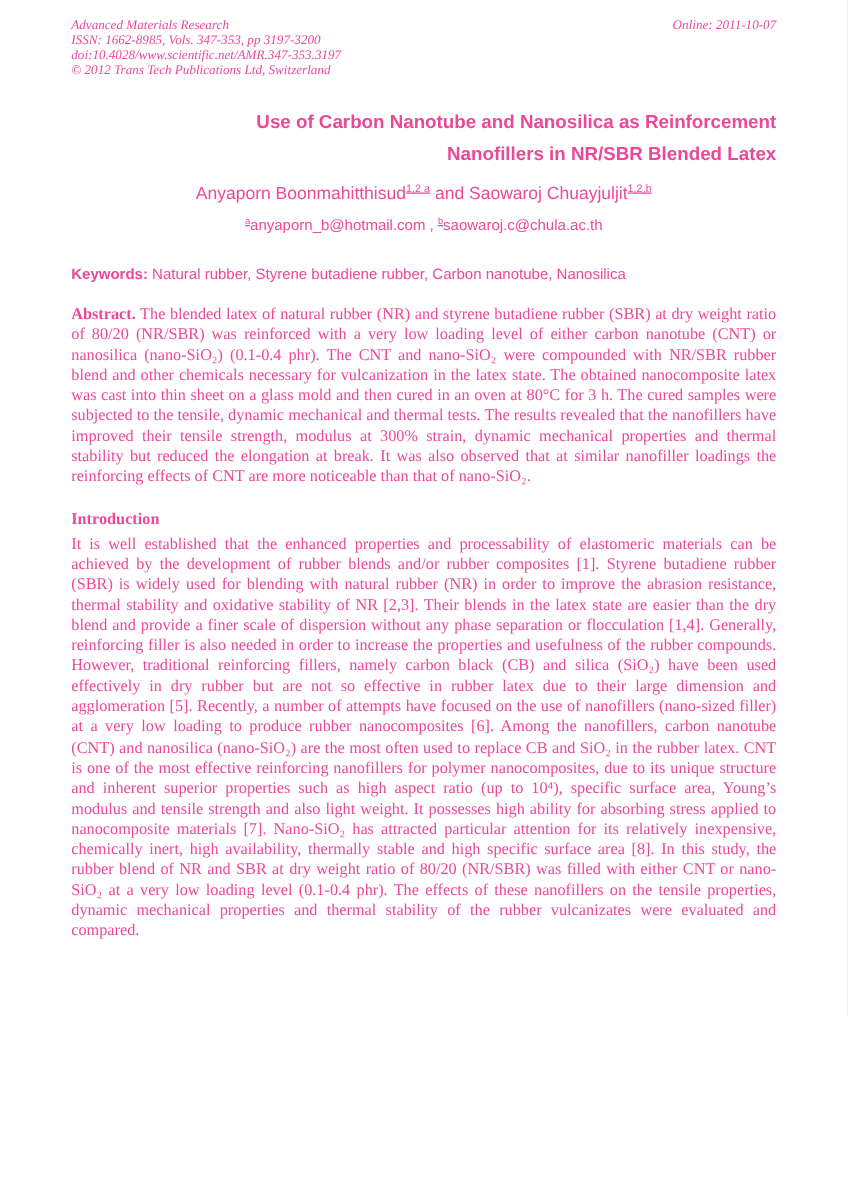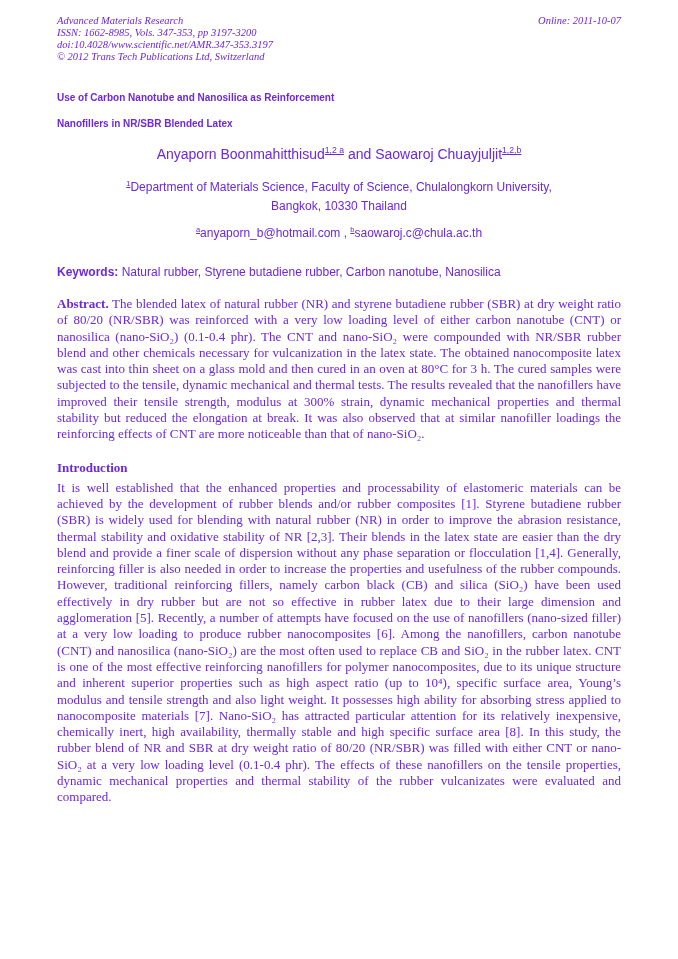--- a/index.html
+++ b/index.html
@@ -5,43 +5,43 @@
   html, body { margin: 0; padding: 0; background: #e8e8e8; }
   .page {
     position: relative;
     width: 678px;
     height: 959px;
     margin: 0 auto;
     background: #ffffff;
     box-sizing: border-box;
     padding: 15px 57px 12px 57px;
     font-family: "Liberation Serif", "DejaVu Serif", serif;
-    color: #6d28d9;
+    color: #ec4899;
     overflow: hidden;
   }
 
   
   .header-row {
     display: flex;
     justify-content: space-between;
     align-items: flex-start;
     font-style: italic;
     font-size: 10.5px;
     line-height: 12px;
   }
   .header-left div { white-space: nowrap; }
   .header-right { white-space: nowrap; }
 
   
   .title {
     margin: 22px 0 0 0;
-    text-align: left;
+    text-align: right;
     font-family: "Liberation Sans", "DejaVu Sans", sans-serif;
     font-weight: bold;
-    font-size: 10px;
+    font-size: 15px;
     line-height: 26px;
   }
   .title .title-line { display: block; }
 
   .authors {
     margin-top: 8px;
     text-align: center;
     font-family: "Liberation Sans", "DejaVu Sans", sans-serif;
     font-size: 14px;
     line-height: 18px;
@@ -116,24 +116,20 @@
     <div class="header-right">Online: 2011-10-07</div>
   </div>
 
   <h1 class="title">
     <span class="title-line">Use of Carbon Nanotube and Nanosilica as Reinforcement</span>
     <span class="title-line">Nanofillers in NR/SBR Blended Latex</span>
   </h1>
 
   <div class="authors"><span>Anyaporn Boonmahitthisud</span><sup>1,2 a</sup><span> and </span><span>Saowaroj Chuayjuljit</span><sup>1,2,b</sup></div>
 
-  <div class="affil affil-1">
-    <div><sup>1</sup><span>Department of Materials Science, Faculty of Science, Chulalongkorn University,</span></div>
-    <div>Bangkok, 10330 Thailand</div>
-  </div>
 
 
   <div class="emails"><sup>a</sup><span>anyaporn_b@hotmail.com</span><span> , </span><sup>b</sup><span>saowaroj.c@chula.ac.th</span></div>
 
   <div class="keywords"><span class="kw-label">Keywords:</span><span> Natural rubber, Styrene butadiene rubber, Carbon nanotube, Nanosilica</span></div>
 
   <div class="abstract"><span class="abs-label">Abstract.</span><span> The blended latex of natural rubber (NR) and styrene butadiene rubber (SBR) at dry weight ratio of 80/20 (NR/SBR) was reinforced with a very low loading level of either carbon nanotube (CNT) or nanosilica (nano-SiO₂) (0.1-0.4 phr). The CNT and nano-SiO₂ were compounded with NR/SBR rubber blend and other chemicals necessary for vulcanization in the latex state. The obtained nanocomposite latex was cast into thin sheet on a glass mold and then cured in an oven at 80°C for 3 h. The cured samples were subjected to the tensile, dynamic mechanical and thermal tests. The results revealed that the nanofillers have improved their tensile strength, modulus at 300% strain, dynamic mechanical properties and thermal stability but reduced the elongation at break. It was also observed that at similar nanofiller loadings the reinforcing effects of CNT are more noticeable than that of nano-SiO₂.</span></div>
 
   <div class="section-heading">Introduction</div>
 

